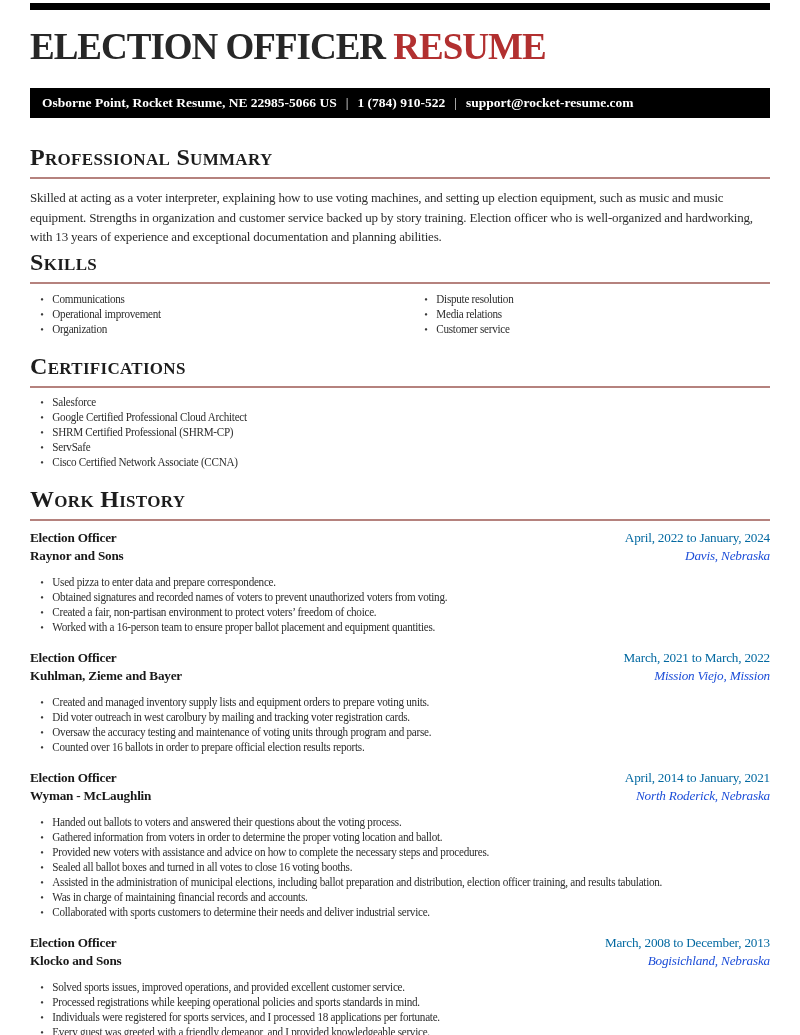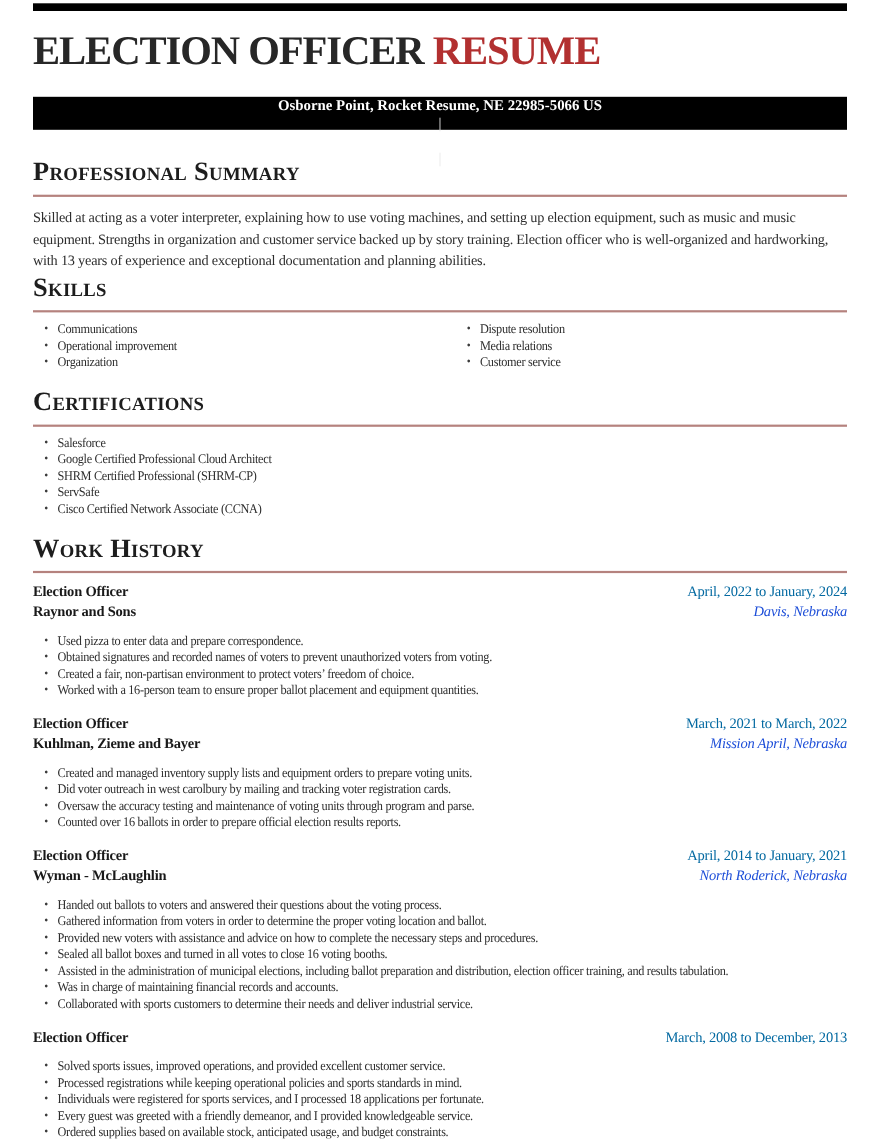--- a/index.html
+++ b/index.html
@@ -19,21 +19,21 @@
 
   h1{
     margin:13px 0 0;font-size:37px;line-height:48px;font-weight:bold;
     letter-spacing:-1px;color:#272727;white-space:nowrap;
   }
   h1 .accent{color:var(--accent);}
 
   .contact-bar{
     margin-top:17px;height:30px;background:var(--bar);color:#ffffff;
     display:flex;align-items:center;padding:0 12px;
-    font-size:13.5px;font-weight:bold;white-space:nowrap;flex-direction:column;
+    font-size:13.5px;font-weight:bold;white-space:nowrap;
   }
   .contact-bar .sep{margin:0 9px;font-weight:normal;color:#e8e8e8;}
 
   .sec-h{
     font-variant:small-caps;font-weight:bold;color:#1d1d1d;
     font-size:24px;line-height:26px;margin:16px 0 0;letter-spacing:0.3px;
   }
   #sec-summary .sec-h{margin-top:26px;}
   #sec-skills .sec-h{margin-top:2px;}
   .rule{height:2px;background:var(--rule);margin-top:7px;}
@@ -141,21 +141,21 @@
           </ul>
   </div>
 
   <div class="job">
     <div class="job-row">
       <span class="job-title">Election Officer</span>
       <span class="job-dates">March, 2021 to March, 2022</span>
     </div>
     <div class="job-row">
       <span class="job-company">Kuhlman, Zieme and Bayer</span>
-      <span class="job-location">Mission April, Nebraska</span>
+      <span class="job-location">Mission Viejo, Mission</span>
     </div>
     <ul class="blist job-bullets">
             <li>Created and managed inventory supply lists and equipment orders to prepare voting units.</li>
             <li>Did voter outreach in west carolbury by mailing and tracking voter registration cards.</li>
             <li>Oversaw the accuracy testing and maintenance of voting units through program and parse.</li>
             <li>Counted over 16 ballots in order to prepare official election results reports.</li>
           </ul>
   </div>
 
   <div class="job">
@@ -176,20 +176,24 @@
             <li>Was in charge of maintaining financial records and accounts.</li>
             <li>Collaborated with sports customers to determine their needs and deliver industrial service.</li>
           </ul>
   </div>
 
   <div class="job">
     <div class="job-row">
       <span class="job-title">Election Officer</span>
       <span class="job-dates">March, 2008 to December, 2013</span>
     </div>
+    <div class="job-row">
+      <span class="job-company">Klocko and Sons</span>
+      <span class="job-location">Bogisichland, Nebraska</span>
+    </div>
     <ul class="blist job-bullets">
             <li>Solved sports issues, improved operations, and provided excellent customer service.</li>
             <li>Processed registrations while keeping operational policies and sports standards in mind.</li>
             <li>Individuals were registered for sports services, and I processed 18 applications per fortunate.</li>
             <li>Every guest was greeted with a friendly demeanor, and I provided knowledgeable service.</li>
             <li>Ordered supplies based on available stock, anticipated usage, and budget constraints.</li>
           </ul>
   </div>
 </div>
   </section>

